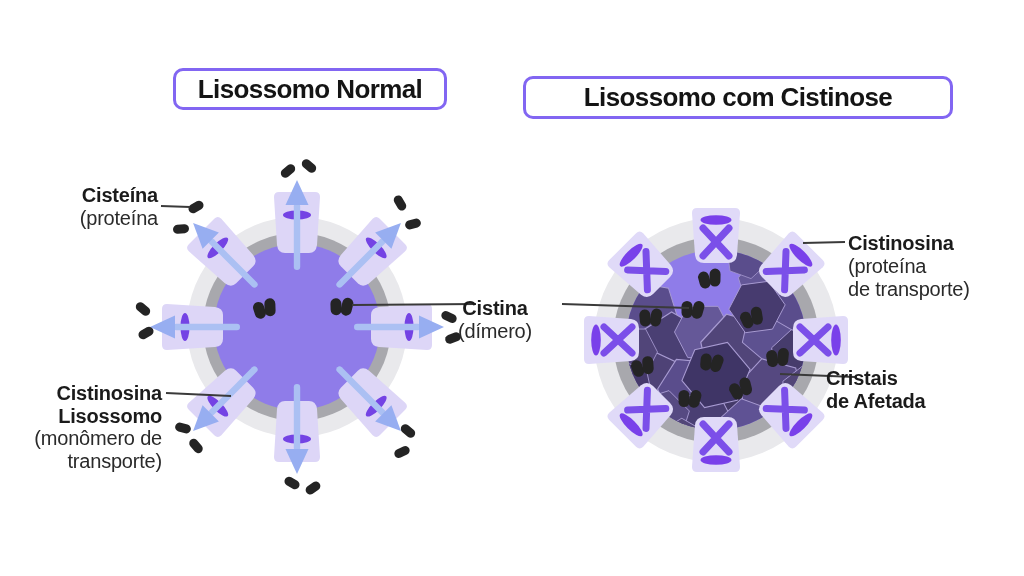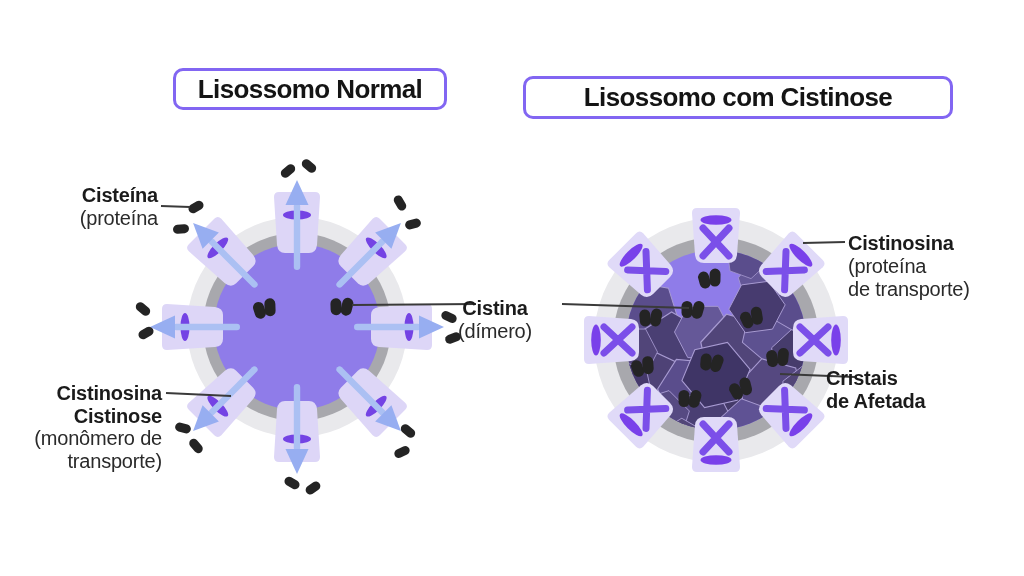--- a/index.html
+++ b/index.html
@@ -154,21 +154,21 @@
     <span>Lisossomo com Cistinose</span>
   </div>
 
   <div class="lbl ra" style="left:38px;top:184px;width:120px;">
     <div class="b">Cisteína</div>
     <div>(proteína</div>
   </div>
 
   <div class="lbl ra" style="left:30px;top:382px;width:132px;">
     <div class="b">Cistinosina</div>
-    <div class="b">Cistinose</div>
+    <div class="b">Lisossomo</div>
     <div>(monômero de</div>
     <div>transporte)</div>
   </div>
 
   <div class="lbl ca" style="left:430px;top:285px;width:130px;margin-top:12px;">
     <div class="b">Cistina</div>
     <div>(dímero)</div>
   </div>
 
   <div class="lbl lh23" style="left:848px;top:232px;width:170px;">

